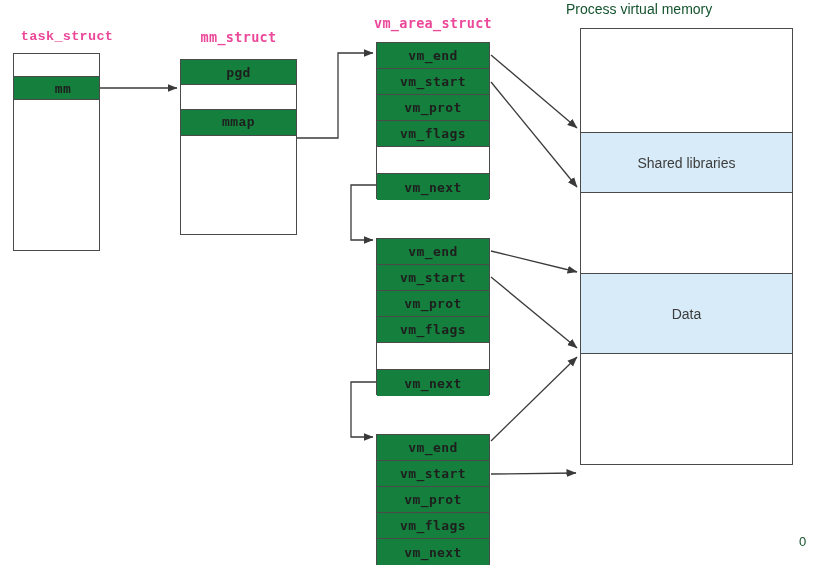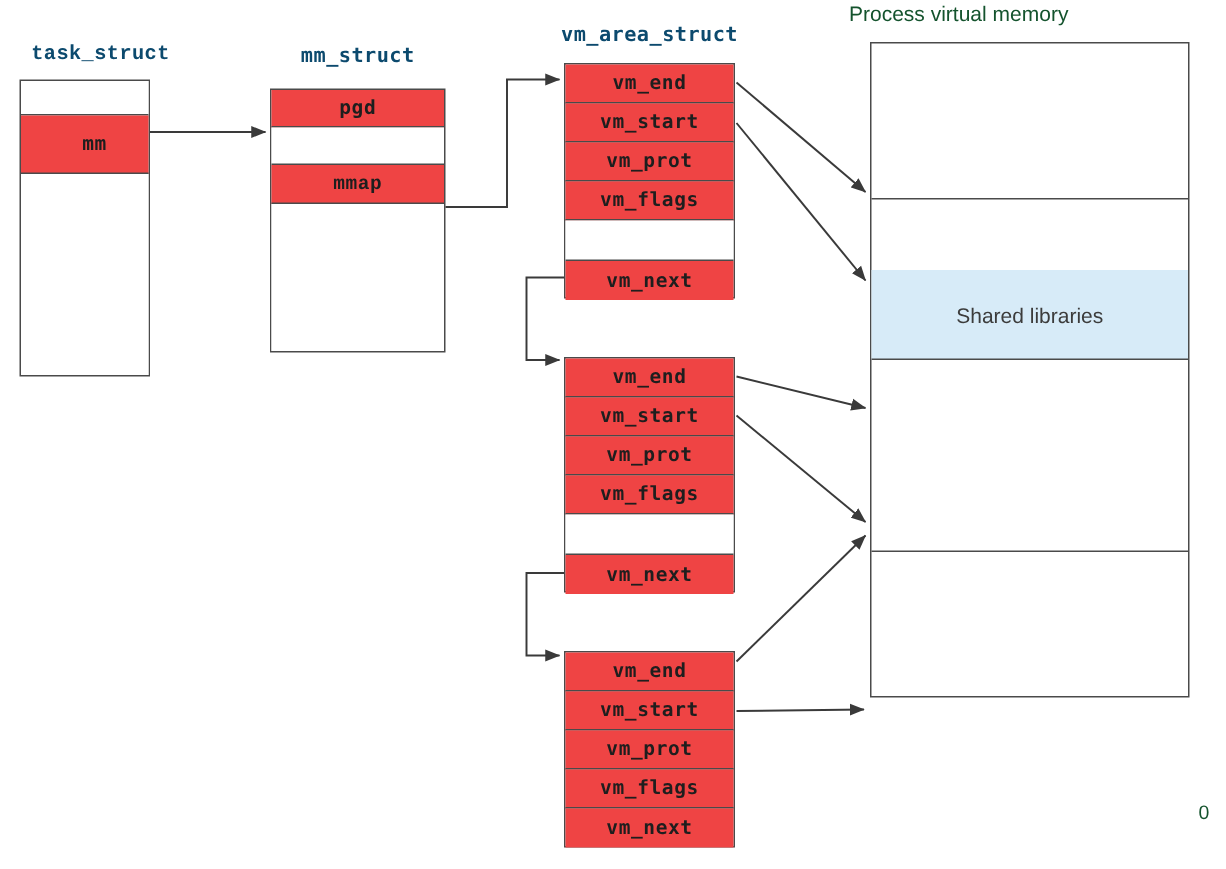--- a/index.html
+++ b/index.html
@@ -1,27 +1,27 @@
 <!DOCTYPE html>
 <html><head>
 <meta charset="utf-8">
 <style>
   html,body{margin:0;padding:0;background:#fff;}
   .canvas{position:relative;width:817px;height:579px;background:#ffffff;overflow:hidden;
           font-family:"DejaVu Sans Mono", monospace;}
   .struct-label{position:absolute;font:700 13.5px "DejaVu Sans Mono", monospace;
-                color:#0c4a6e;text-align:center;letter-spacing:.3px;white-space:nowrap;}
+                color:#ec4899;text-align:center;letter-spacing:.3px;white-space:nowrap;}
   .sans-label{position:absolute;font:14px "Liberation Sans", sans-serif;color:#14532d;
               text-align:left;white-space:nowrap;}
   .box{position:absolute;border:1.5px solid #4a4a4a;background:#fff;box-sizing:border-box;
        display:flex;flex-direction:column;}
   .row{box-sizing:border-box;border-bottom:1.5px solid #4a4a4a;display:flex;align-items:center;
        justify-content:center;font:700 13px "DejaVu Sans Mono", monospace;color:#1e1e1e;
        letter-spacing:.4px;flex:0 0 auto;}
-  .row.hl{background:#ef4444;}
+  .row.hl{background:#15803d;}
   .row.plain{background:#fff;}
   .box > .fill{flex:1 1 auto;background:#fff;}
   .box > .row:last-child{border-bottom:none;}
   .mem-seg{box-sizing:border-box;border-bottom:1.5px solid #4a4a4a;display:flex;
            align-items:center;justify-content:center;font:14px "Liberation Sans", sans-serif;
            color:#3c3c3c;flex:0 0 auto;}
   .mem-seg.hl{background:#d7ebf8;}
   .mem-seg:last-child{border-bottom:none;}
   svg.overlay{position:absolute;left:0;top:0;pointer-events:none;}
   svg.overlay line, svg.overlay polyline{stroke:#3a3a3a;stroke-width:1.3;fill:none;}
@@ -31,21 +31,21 @@
 
 <div class="canvas">
 
   <div class="struct-label" style="left:12px;top:29px;width:110px;font-family:Liberation Mono, monospace;">task_struct</div>
   <div class="struct-label" style="left:180px;top:29px;width:117px;">mm_struct</div>
   <div class="struct-label" style="left:363px;top:15px;width:140px;">vm_area_struct</div>
   <div class="sans-label" style="left:566px;top:1px;width:240px;">Process virtual memory</div>
 
   <div class="box" style="left:13px;top:53px;width:87px;height:198px;">
     <div class="row plain" style="height:23px;"></div>
-    <div class="row hl" style="height:39px;padding-left:13px;">mm</div>
+    <div class="row hl" style="height:23px;padding-left:13px;">mm</div>
     <div class="fill"></div>
   </div>
 
   <div class="box" style="left:180px;top:59px;width:117px;height:176px;">
     <div class="row hl" style="height:25px;">pgd</div>
     <div class="row plain" style="height:25px;"></div>
     <div class="row hl" style="height:26px;font-family:Liberation Mono, monospace;">mmap</div>
     <div class="fill"></div>
   </div>
 
@@ -68,24 +68,25 @@
   </div>
 
   <div class="box" style="left:376px;top:434px;width:114px;height:131px;">
     <div class="row hl" style="height:26px;">vm_end</div>
     <div class="row hl" style="height:26px;">vm_start</div>
     <div class="row hl" style="height:26px;">vm_prot</div>
     <div class="row hl" style="height:26px;">vm_flags</div>
     <div class="row hl" style="height:26px;">vm_next</div>
   </div>
 
-  <div class="box" style="left:580px;top:28px;width:213px;height:437px;gap:47px;">
+  <div class="box" style="left:580px;top:28px;width:213px;height:437px;">
     <div class="mem-seg" style="height:104px;"></div>
     <div class="mem-seg hl" style="height:60px;">Shared libraries</div>
     <div class="mem-seg" style="height:81px;"></div>
+    <div class="mem-seg hl" style="height:80px;">Data</div>
     <div class="mem-seg" style="height:71px;"></div>
   </div>
 
   <div class="sans-label" style="left:799px;top:534px;width:16px;font-size:13px;">0</div>
 
   <svg class="overlay" width="817" height="579" viewBox="0 0 817 579">
     <defs>
       <marker id="arr" markerUnits="userSpaceOnUse" markerWidth="11" markerHeight="9" refX="9.5" refY="4.5" orient="auto">
         <path d="M0,0.5 L10,4.5 L0,8.5 Z" fill="#3a3a3a"></path>
       </marker>

